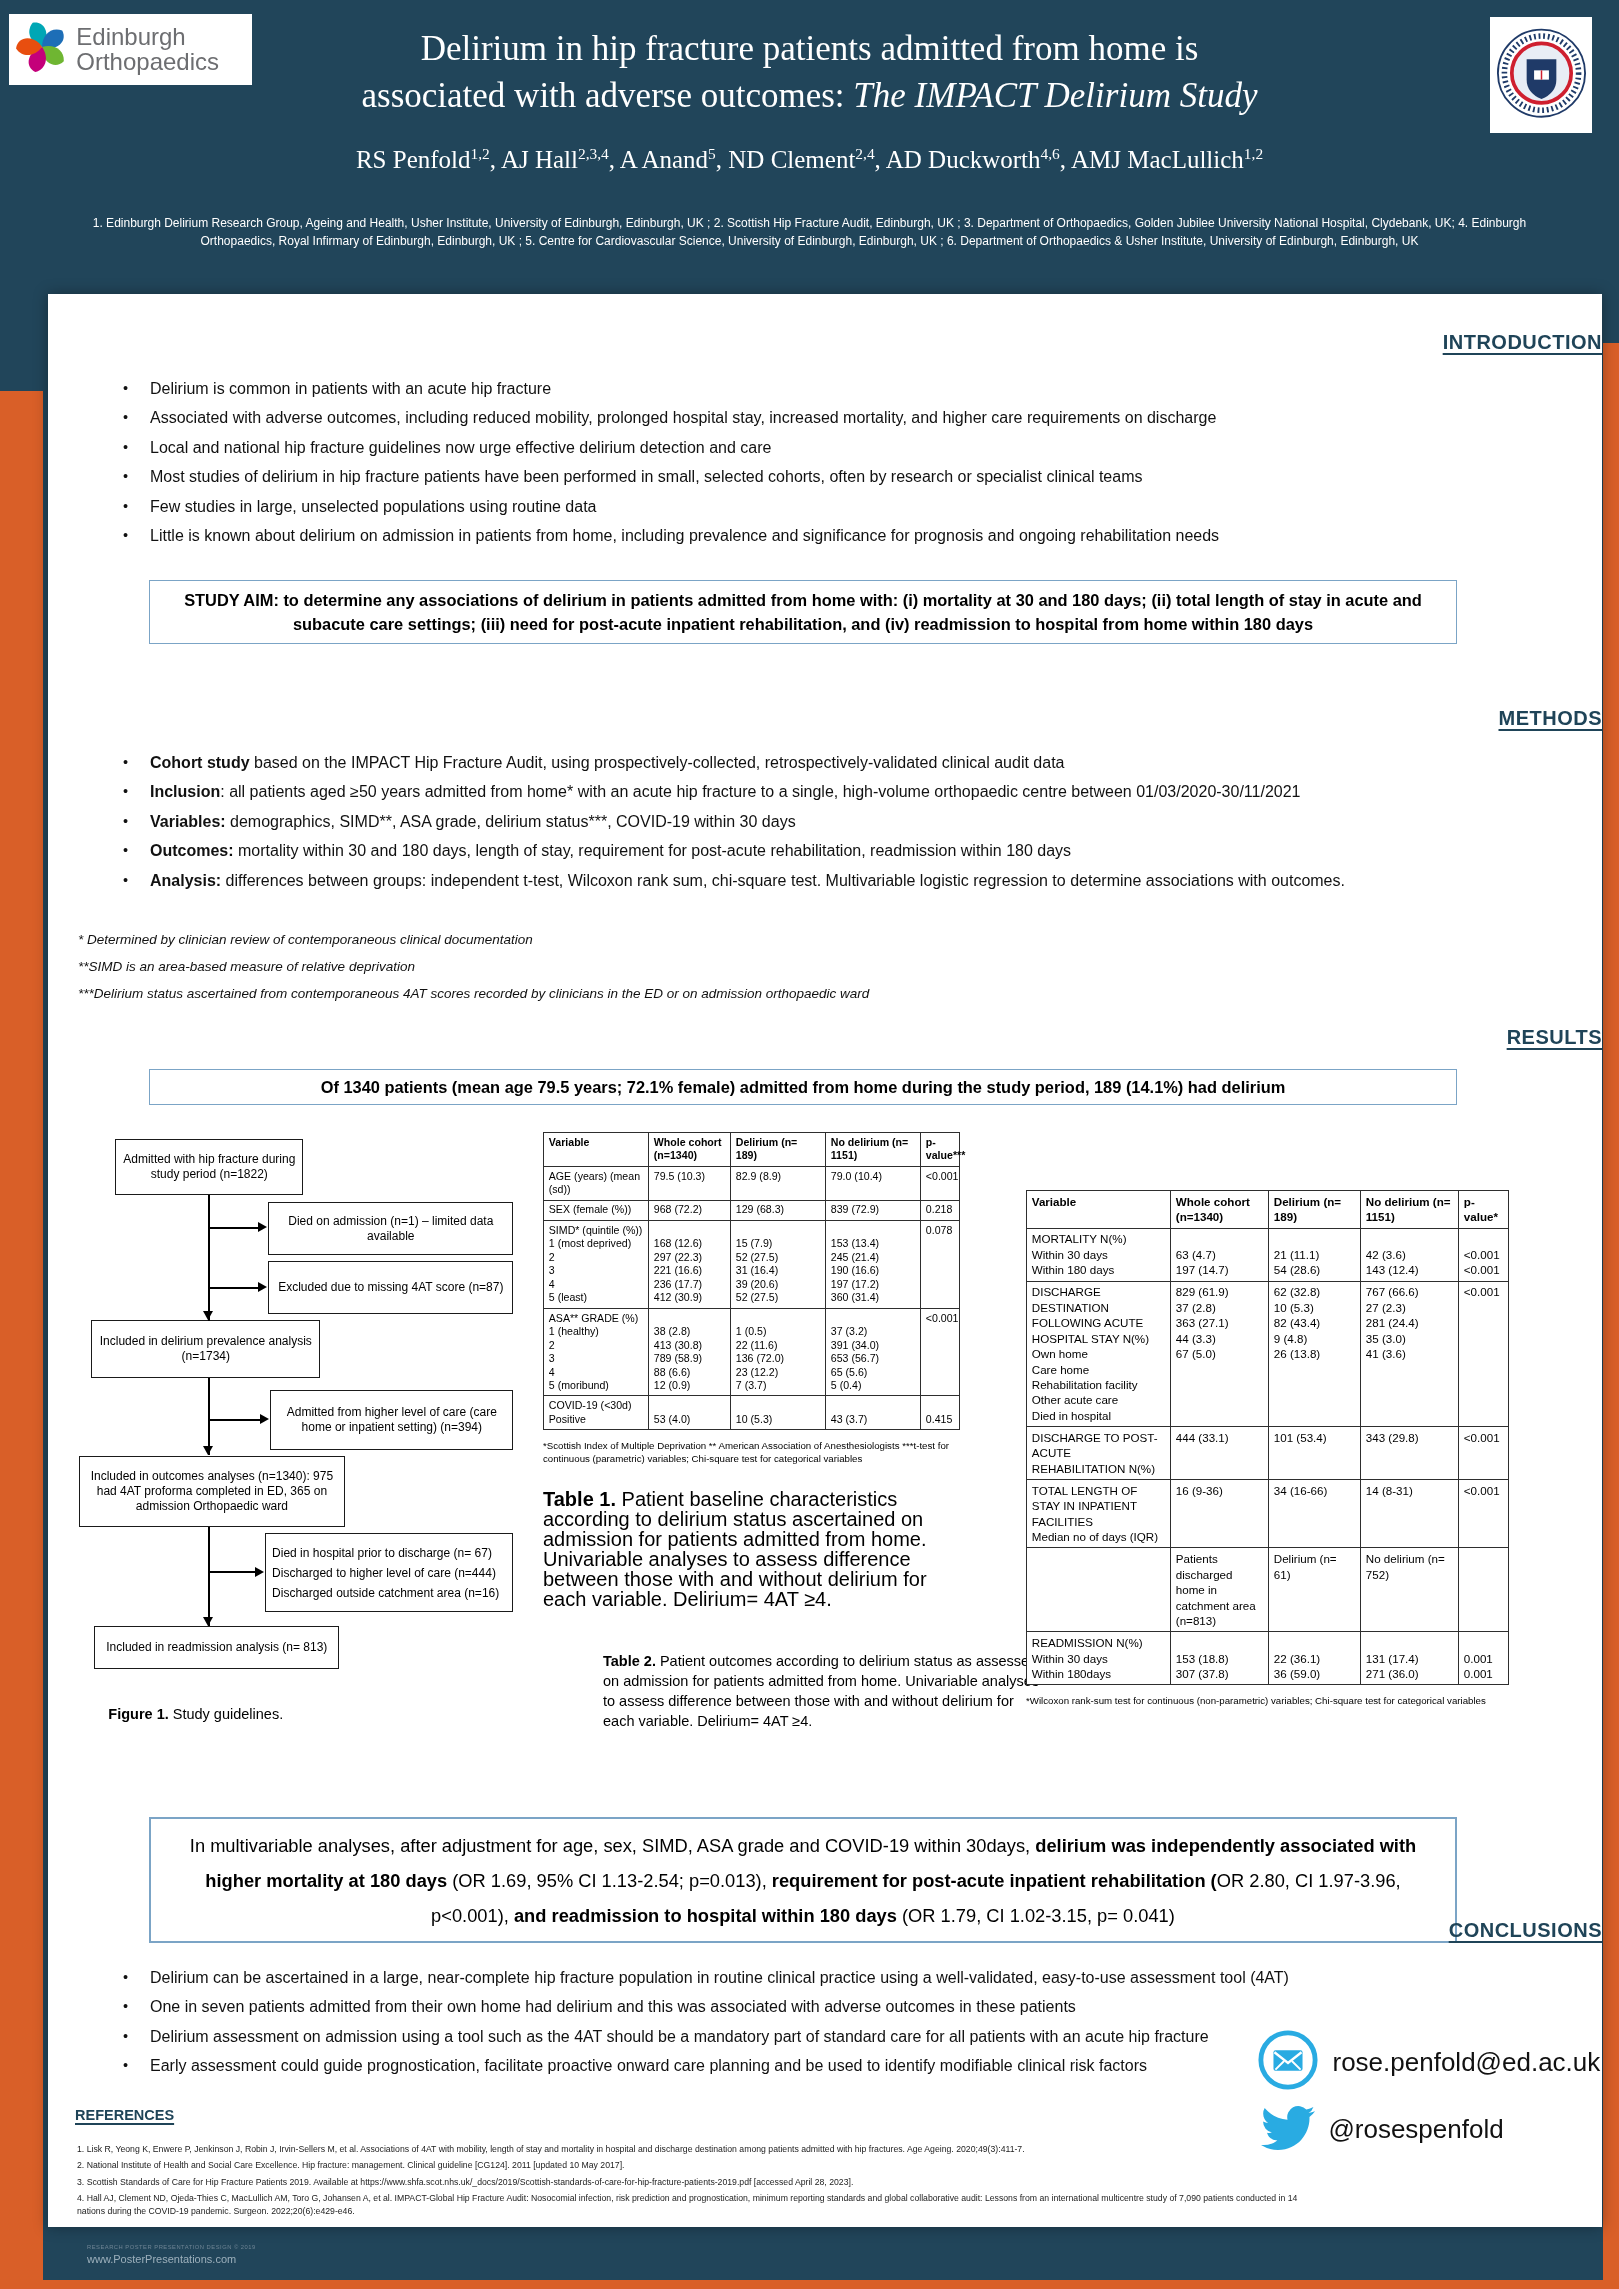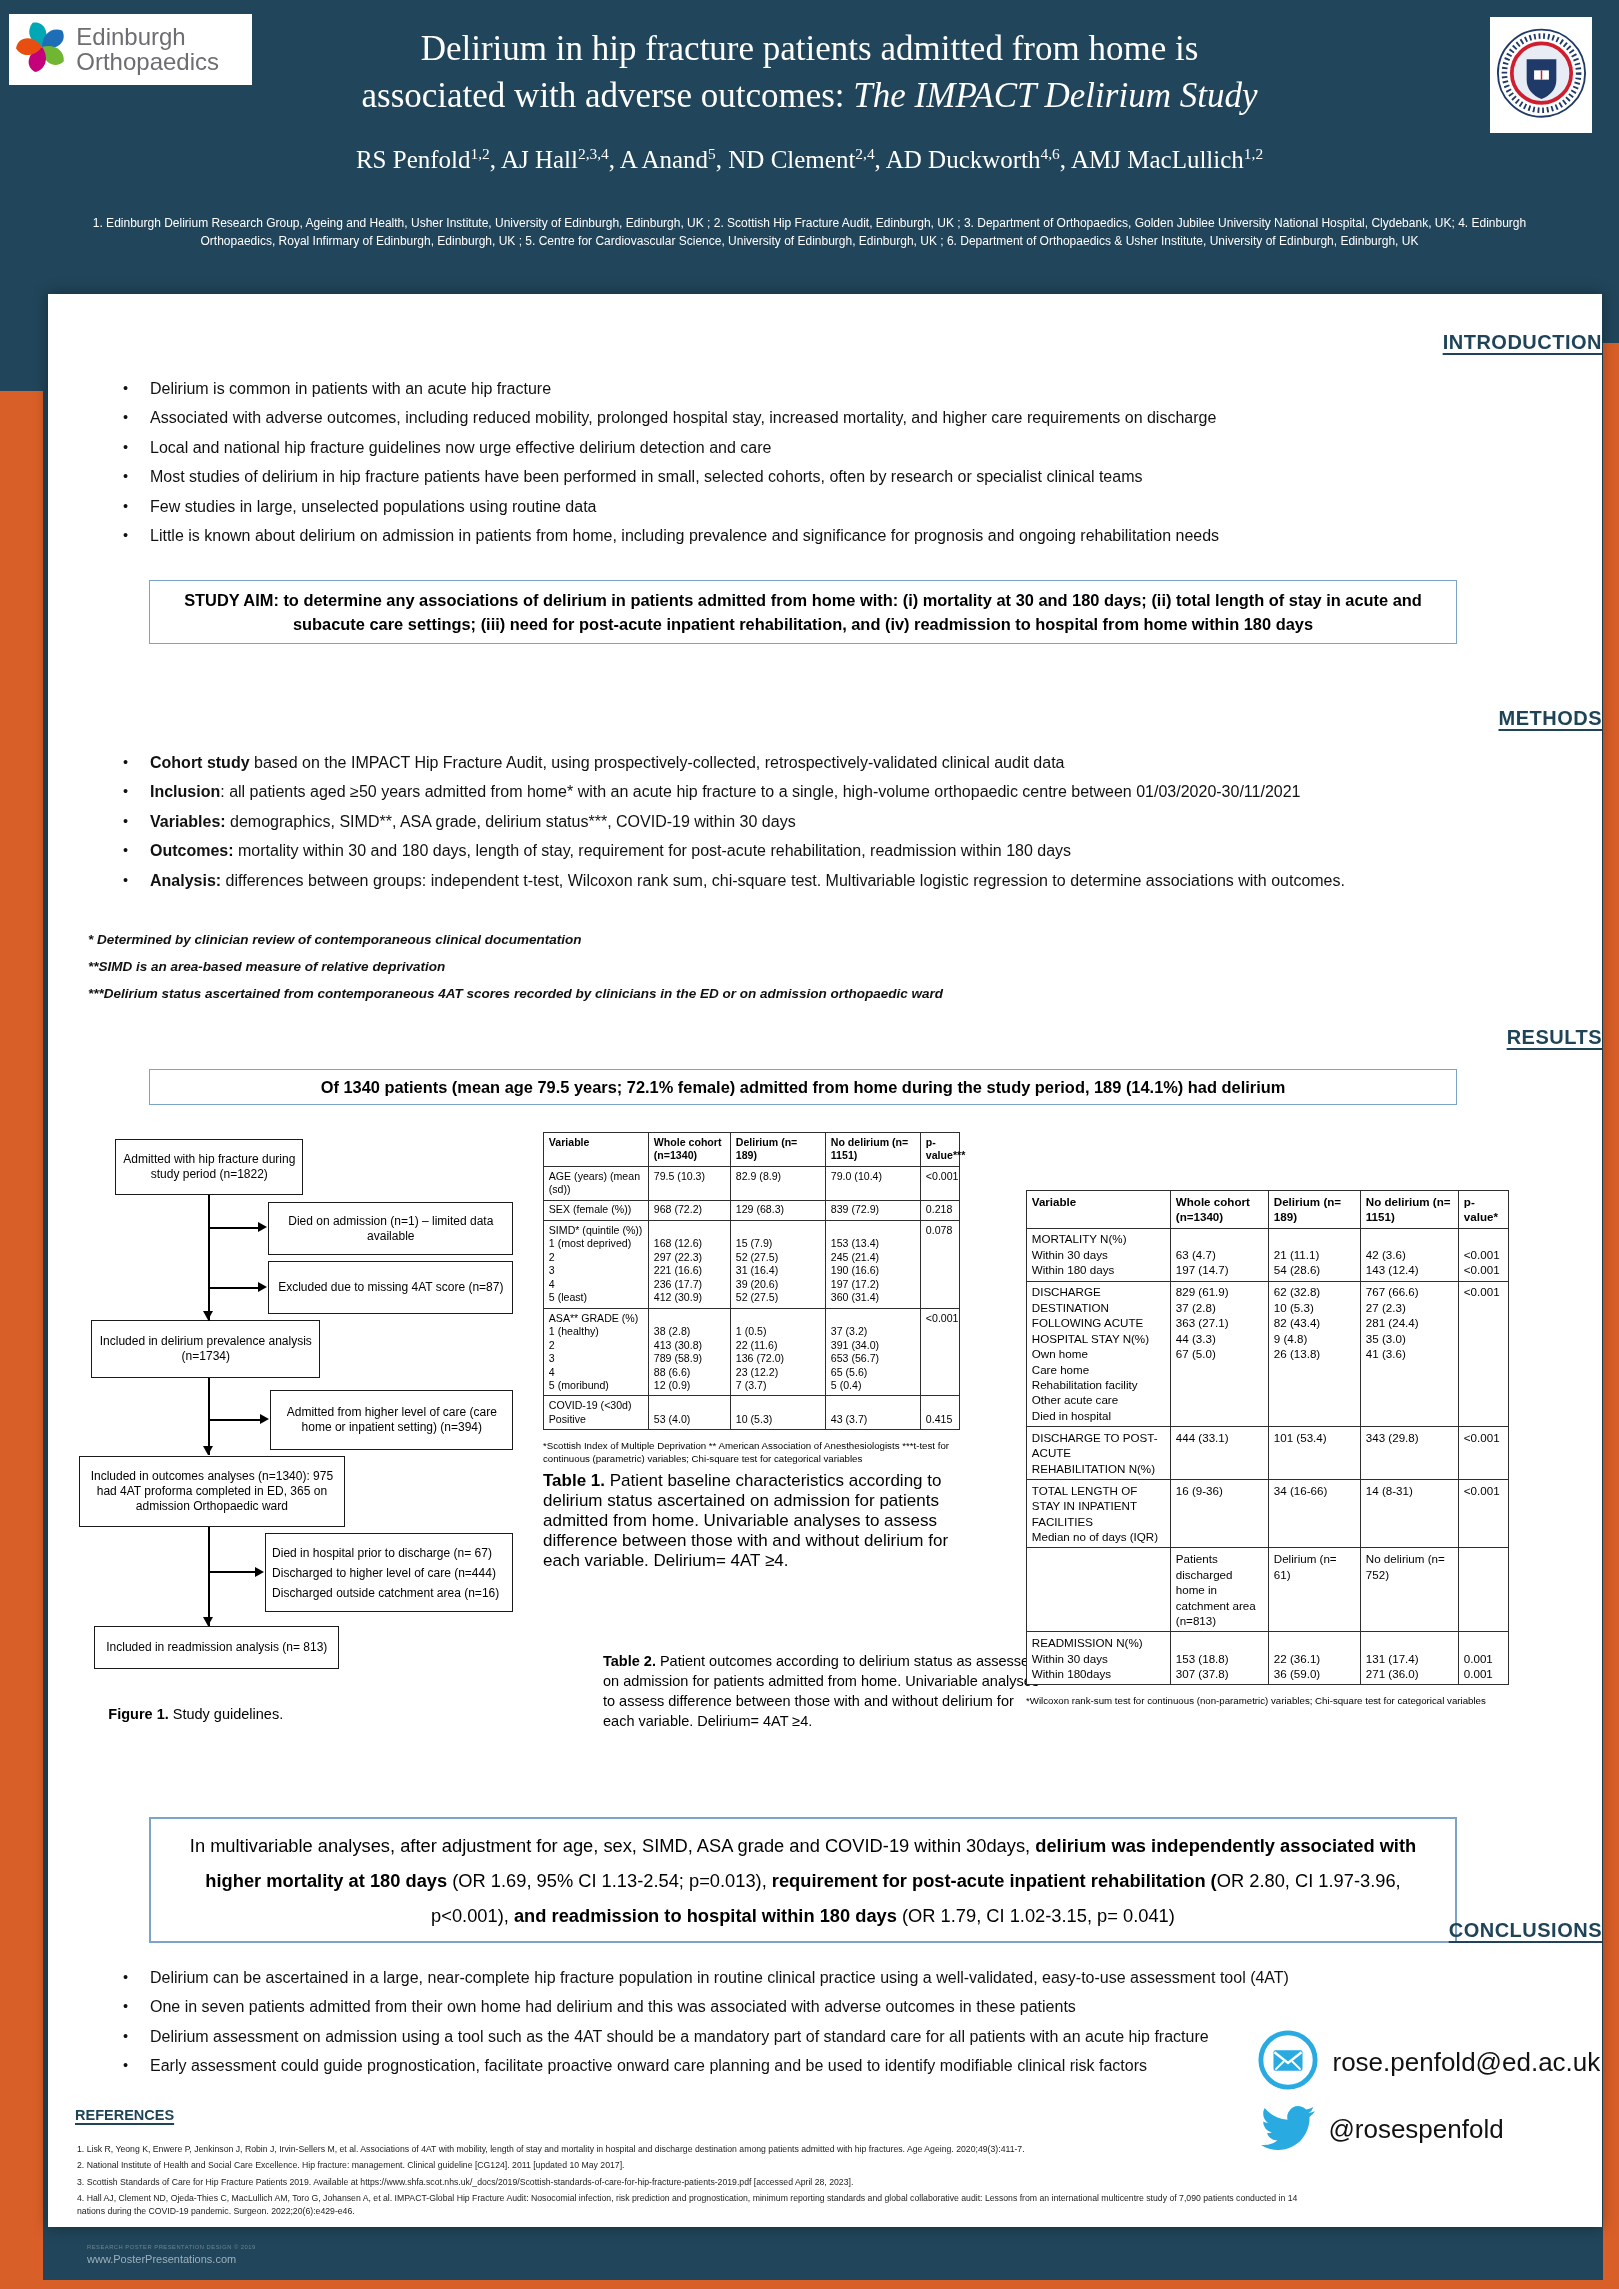--- a/index.html
+++ b/index.html
@@ -30,21 +30,21 @@
   .sec-head{position:absolute;left:0;right:0;text-align:right;color:#1F4458;font-weight:bold;font-size:20px;
     text-decoration:underline;text-decoration-thickness:1.9px;text-underline-offset:3.9px;letter-spacing:0.5px;}
   .blist{position:absolute;list-style:none;margin:0;padding:0;color:#111;font-size:16px;}
   .blist li{position:relative;padding-left:54px;line-height:29.4px;}
   .blist li::before{content:"\2022";position:absolute;left:27px;font-size:14.5px;}
   .frame-box{position:absolute;left:101px;right:145px;border:1.9px solid #7BA4C6;box-sizing:border-box;background:#fff;}
   .aim-box{top:286px;padding:6.8px 25px;text-align:center;font-weight:bold;font-size:16.4px;line-height:24px;color:#000;}
   .res-box{top:775px;padding:7.7px 9.7px;text-align:center;font-weight:bold;font-size:16.4px;color:#000;}
   .multi-box{top:1495px;border-width:2.9px;padding:8.7px 23px;text-align:center;font-size:18.3px;line-height:35px;color:#000;margin-top:28px;}
   .multi-box b{font-weight:bold;}
-  .footnotes{position:absolute;left:40px;top:632px;font-style:italic;font-size:13.5px;line-height:27px;color:#111;font-weight:bold;}
+  .footnotes{position:absolute;left:30px;top:632px;font-style:italic;font-size:13.5px;line-height:27px;color:#111;}
   
   .fc{position:absolute;left:19.3px;top:840px;width:502px;height:603px;}
   .fc-box{position:absolute;border:1.9px solid #1a1a1a;box-sizing:border-box;display:flex;align-items:center;justify-content:center;
     text-align:center;font-size:12px;line-height:15px;padding:2.9px 5.8px;color:#000;background:#fff;white-space:pre-line;}
   .fc-box.left{justify-content:flex-start;text-align:left;line-height:20px;}
   .vl{position:absolute;width:1.9px;background:#000;}
   .hl{position:absolute;height:1.9px;background:#000;}
   .ar-r{position:absolute;width:0;height:0;border-top:5.8px solid transparent;border-bottom:5.8px solid transparent;border-left:9.7px solid #000;}
   .ar-d{position:absolute;width:0;height:0;border-left:5.8px solid transparent;border-right:5.8px solid transparent;border-top:9.7px solid #000;}
   .fig-cap{position:absolute;left:41px;top:572px;font-size:14.5px;color:#000;}
@@ -56,21 +56,21 @@
   .dtable th{font-weight:bold;}
   .t1{width:415px;font-size:10.6px;line-height:13.5px;}
   .t2{width:483px;font-size:11.6px;line-height:15.4px;}
   .t1 .pad1{padding-top:16.4px;}
   .t2 .pad1{padding-top:18.3px;}
   .mid{vertical-align:middle;}
   .bold{font-weight:bold;}
   .table1-block{position:absolute;left:495px;top:838px;width:415px;}
   .table2-block{position:absolute;left:978px;top:896px;width:483px;}
   .tbl-foot{font-size:9.7px;line-height:13.5px;color:#000;margin-top:8.7px;}
-  .tbl-cap{font-size:17px;line-height:20px;color:#000;margin-top:5px;}
+  .tbl-cap{font-size:20px;line-height:20px;color:#000;margin-top:23px;}
   .t2cap-block{position:absolute;left:555px;top:1357px;width:439px;font-size:14.5px;line-height:20px;color:#000;}
   
   .refs-head{position:absolute;left:27px;top:1813px;color:#1F4458;font-weight:bold;font-size:14.5px;
     text-decoration:underline;text-decoration-thickness:1.9px;text-underline-offset:2.9px;}
   .refs{position:absolute;left:29px;top:1849px;width:1236px;font-size:8.7px;line-height:12.6px;color:#222;}
   .refs .ref{margin-bottom:3.9px;}
   .contact{position:absolute;left:1209px;top:1735px;}
   .c-row{display:flex;align-items:center;margin-bottom:5.8px;}
   .c-row .txt{font-size:26px;color:#111;margin-left:13.5px;}
   

